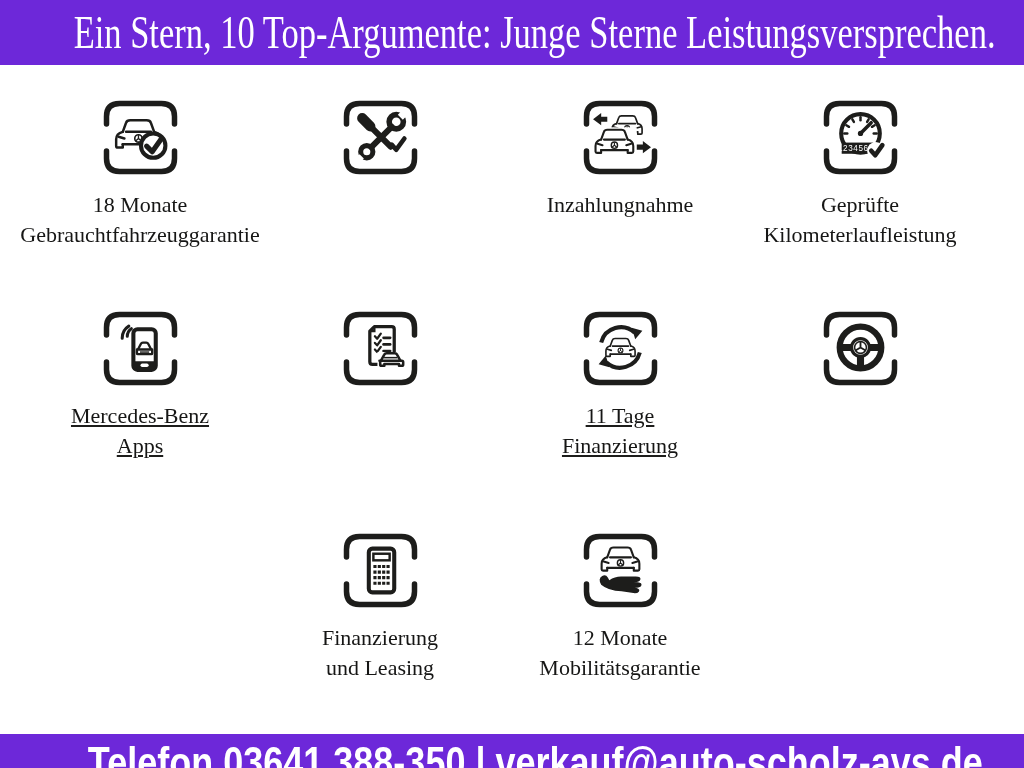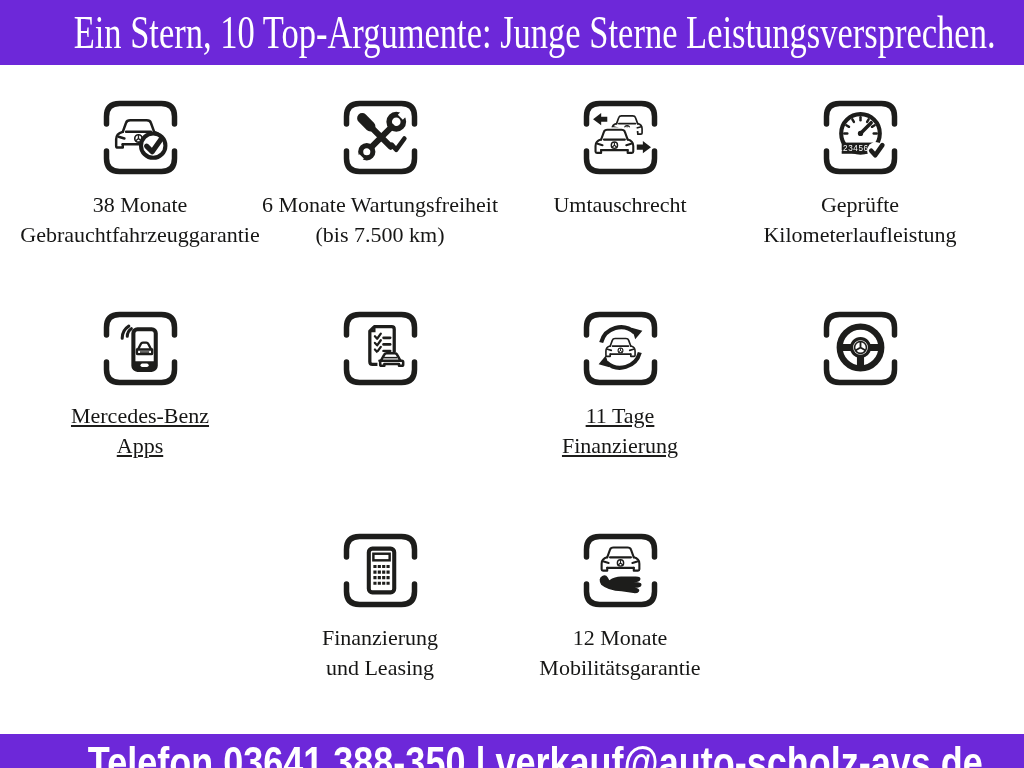--- a/index.html
+++ b/index.html
@@ -182,49 +182,45 @@
   <div class="cell">
     <div class="icon-frame">
       <svg class="frame-svg">
           <use href="#frame"></use>
         </svg>
       <svg class="picto" viewBox="0 0 60 60">
           <use href="#pic-car-check"></use>
         </svg>
     </div>
     <div class="label">
-      <div>38 Monate</div>
+      <div>18 Monate</div>
       <div>Gebrauchtfahrzeuggarantie</div>
     </div>
   </div>
   <div class="cell">
     <div class="icon-frame">
       <svg class="frame-svg">
           <use href="#frame"></use>
         </svg>
       <svg class="picto" viewBox="0 0 60 60">
           <use href="#pic-tools"></use>
         </svg>
     </div>
-    <div class="label">
-      <div>6 Monate Wartungsfreiheit</div>
-      <div>(bis 7.500 km)</div>
-    </div>
   </div>
   <div class="cell">
     <div class="icon-frame">
       <svg class="frame-svg">
           <use href="#frame"></use>
         </svg>
       <svg class="picto" viewBox="0 0 60 60">
           <use href="#pic-trade-in"></use>
         </svg>
     </div>
     <div class="label">
-      <div>Umtauschrecht</div>
+      <div>Inzahlungnahme</div>
       <div></div>
     </div>
   </div>
   <div class="cell">
     <div class="icon-frame">
       <svg class="frame-svg">
           <use href="#frame"></use>
         </svg>
       <svg class="picto" viewBox="0 0 60 60">
           <use href="#pic-speedo"></use>

